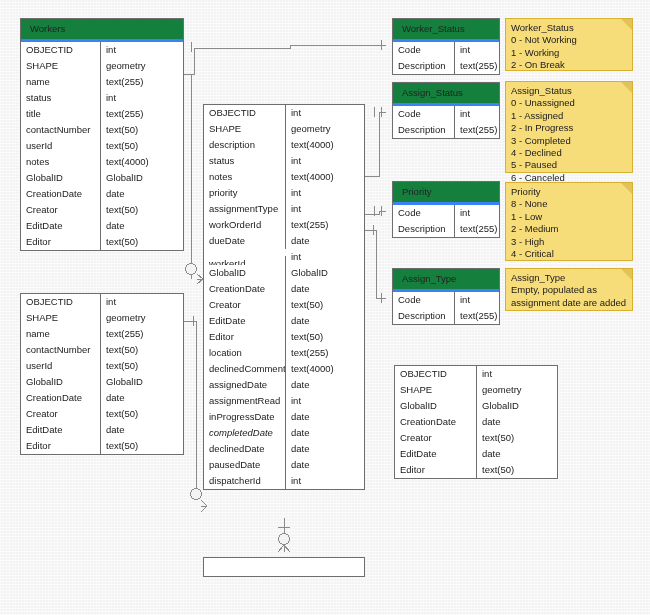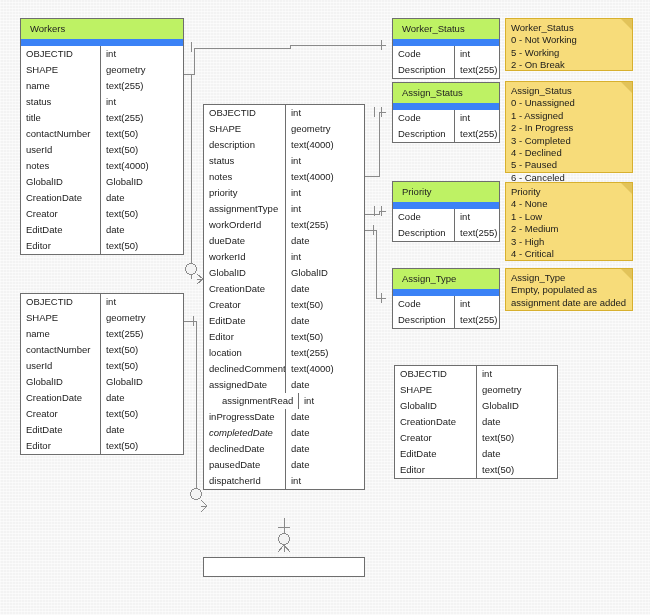--- a/index.html
+++ b/index.html
@@ -27,24 +27,24 @@
     position:absolute;
     background:#ffffff;
     border:1px solid #6e6e6e;
     box-sizing:border-box;
     z-index:5;
   }
   .ent-title{
     height:20px;
     line-height:20px;
     padding-left:9px;
-    border-bottom:7px solid #3b82f6;
+    border-bottom:3px solid #3b82f6;
     font-size:9.5px;
     color:#222;
-    background:#bef264;
+    background:#15803d;
     white-space:nowrap;
   }
   .ent-body{display:block;}
   .row{
     display:flex;
     height:16px;
     line-height:16px;
   }
   .row .fname{
     flex:0 0 auto;
@@ -263,21 +263,21 @@
         </div>
         <div class="row">
           <div class="fname" style="width: 82px;">workOrderId</div>
           <div class="ftype">text(255)</div>
         </div>
         <div class="row">
           <div class="fname" style="width: 82px;">dueDate</div>
           <div class="ftype">date</div>
         </div>
         <div class="row">
-          <div class="fname" style="width: 82px;">workerId</div>
+          <div class="fname" style="width: 82px; margin-top: 7px;">workerId</div>
           <div class="ftype">int</div>
         </div>
         <div class="row">
           <div class="fname" style="width: 82px;">GlobalID</div>
           <div class="ftype">GlobalID</div>
         </div>
         <div class="row">
           <div class="fname" style="width: 82px;">CreationDate</div>
           <div class="ftype">date</div>
         </div>
@@ -299,21 +299,21 @@
         </div>
         <div class="row">
           <div class="fname" style="width: 82px;">declinedComment</div>
           <div class="ftype">text(4000)</div>
         </div>
         <div class="row">
           <div class="fname" style="width: 82px;">assignedDate</div>
           <div class="ftype">date</div>
         </div>
         <div class="row">
-          <div class="fname" style="width: 82px; margin-left: 13px;">assignmentRead</div>
+          <div class="fname" style="width: 82px;">assignmentRead</div>
           <div class="ftype">int</div>
         </div>
         <div class="row">
           <div class="fname" style="width: 82px;">inProgressDate</div>
           <div class="ftype">date</div>
         </div>
         <div class="row">
           <div class="fname" style="width: 82px; font-style: italic;">completedDate</div>
           <div class="ftype">date</div>
         </div>
@@ -422,38 +422,38 @@
           <div class="ftype"></div>
         </div>
       </div>
     </div>
   </div>
 <div id="note-layer">
     <div class="note" style="left: 505px; top: 18px; width: 128px; height: 53px;">
       <div class="fold"></div>
       <div class="ntitle">Worker_Status</div>
       <div class="nline">0 - Not Working</div>
-      <div class="nline">5 - Working</div>
+      <div class="nline">1 - Working</div>
       <div class="nline">2 - On Break</div>
     </div>
     <div class="note" style="left: 505px; top: 81px; width: 128px; height: 92px;">
       <div class="fold"></div>
       <div class="ntitle">Assign_Status</div>
       <div class="nline">0 - Unassigned</div>
       <div class="nline">1 - Assigned</div>
       <div class="nline">2 - In Progress</div>
       <div class="nline">3 - Completed</div>
       <div class="nline">4 - Declined</div>
       <div class="nline">5 - Paused</div>
       <div class="nline">6 - Canceled</div>
     </div>
     <div class="note" style="left: 505px; top: 182px; width: 128px; height: 79px;">
       <div class="fold"></div>
       <div class="ntitle">Priority</div>
-      <div class="nline">4 - None</div>
+      <div class="nline">8 - None</div>
       <div class="nline">1 - Low</div>
       <div class="nline">2 - Medium</div>
       <div class="nline">3 - High</div>
       <div class="nline">4 - Critical</div>
     </div>
     <div class="note" style="left: 505px; top: 268px; width: 128px; height: 43px;">
       <div class="fold"></div>
       <div class="ntitle">Assign_Type</div>
       <div class="nline">Empty, populated as</div>
       <div class="nline">assignment date are added</div>

